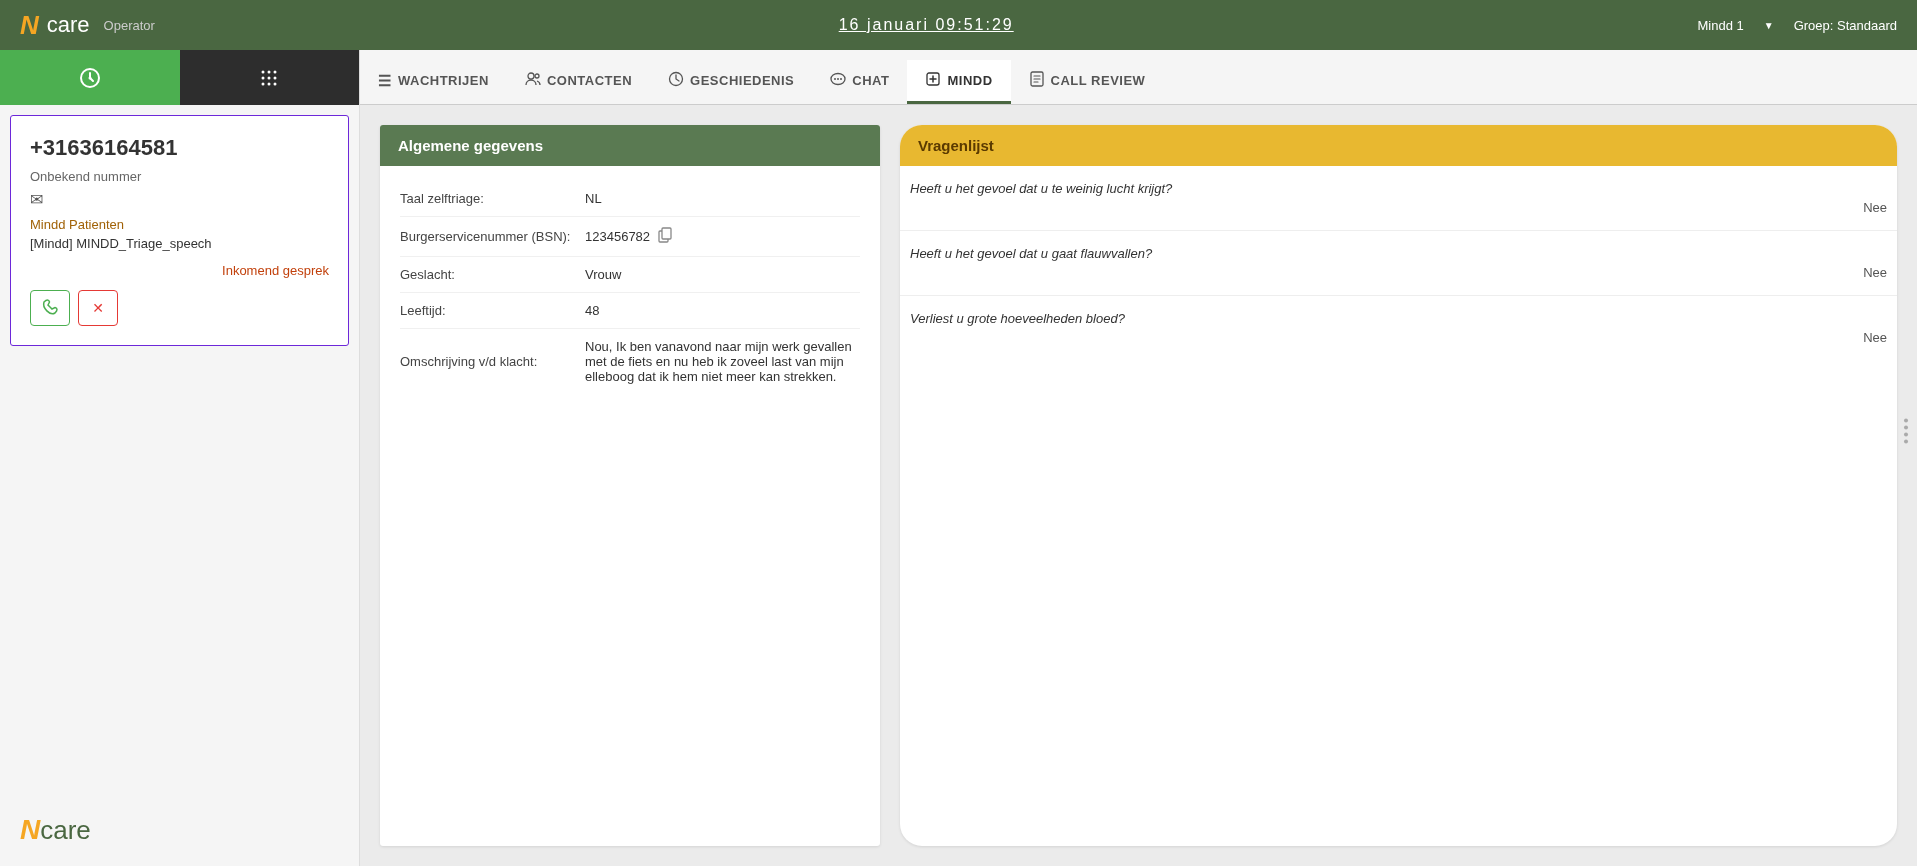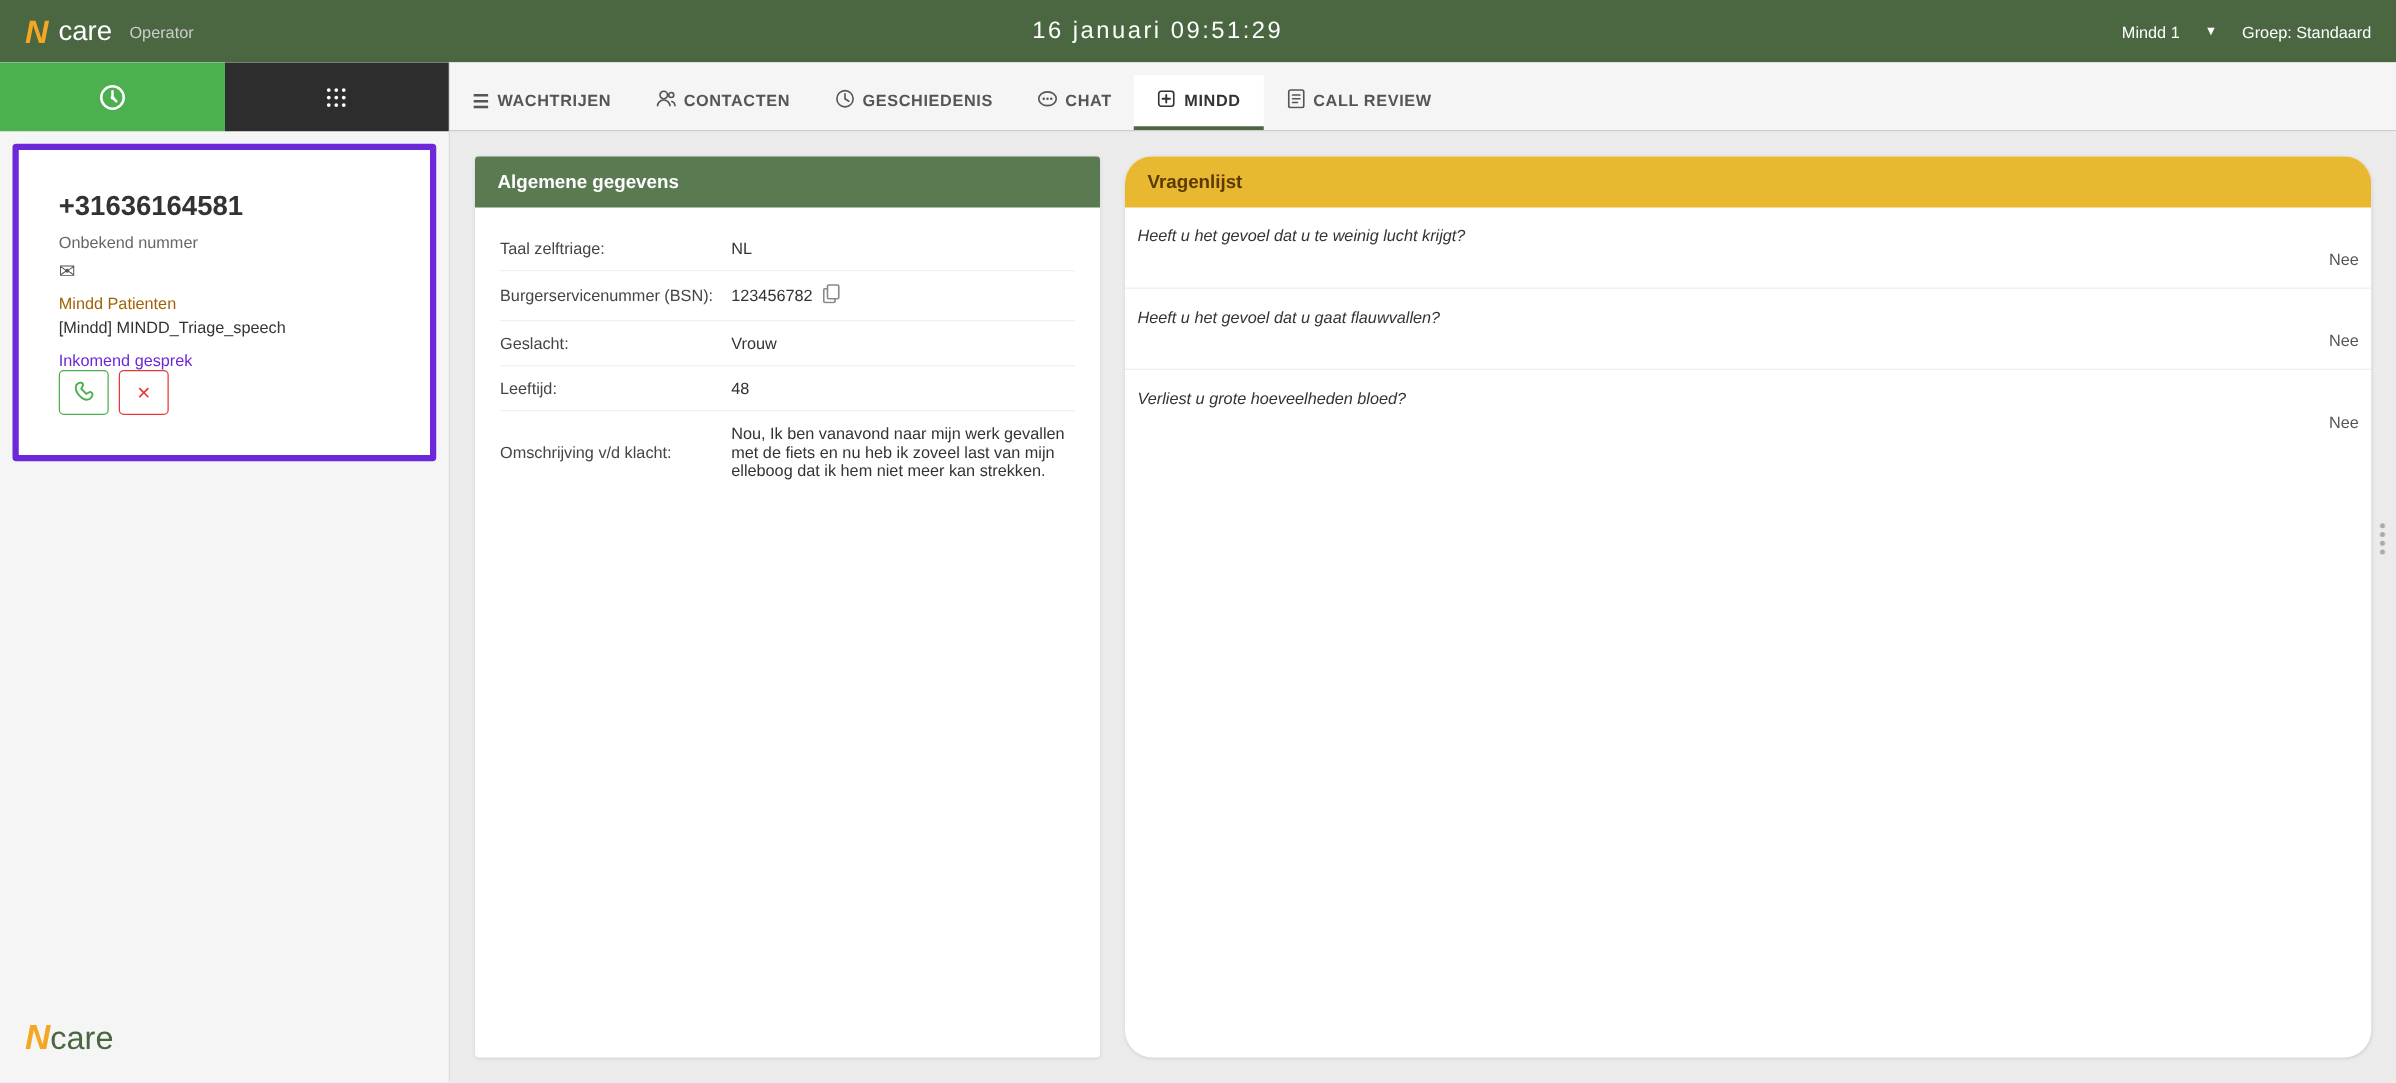--- a/index.html
+++ b/index.html
@@ -33,23 +33,24 @@
       font-weight: 300;
       font-size: 24px;
     }
     .topbar-logo .operator-label {
       color: #ccc;
       font-size: 13px;
       font-weight: normal;
       margin-left: 4px;
     }
     .topbar-time {
-      font-size: 19px;
+      font-size: 16px;
       letter-spacing: 2px;
       color: white;
+      text-decoration: underline;
     }
     .topbar-right {
       display: flex;
       align-items: center;
       gap: 20px;
       font-size: 13px;
       color: white;
     }
     .topbar-user {
       display: flex;
@@ -94,23 +95,23 @@
       border: none;
       display: flex;
       align-items: center;
       justify-content: center;
       cursor: pointer;
       color: white;
       font-size: 18px;
     }
     .caller-info {
       background: white;
-      border: 5px solid #6d28d9;
+      border: 1px solid #6d28d9;
       margin: 10px;
-      padding: 32px;
+      padding: 19px;
       border-radius: 3px;
     }
     .caller-number {
       font-size: 22px;
       font-weight: bold;
       color: #333;
       margin-bottom: 8px;
     }
     .caller-unknown {
       color: #666;
@@ -127,22 +128,24 @@
       color: #a16207;
       font-size: 13px;
       margin-bottom: 4px;
     }
     .caller-triage {
       color: #333;
       font-size: 13px;
       margin-bottom: 12px;
     }
     .caller-incoming {
-      color: #6d28d9;
-      font-size: 13px;
+      color: #c2410c;
+      font-size: 13px;
+      margin-bottom: 12px;
+      text-align: right;
     }
     .caller-actions {
       display: flex;
       gap: 8px;
     }
     .btn-call-accept {
       width: 40px;
       height: 36px;
       background: white;
       border: 1.5px solid #4caf50;

